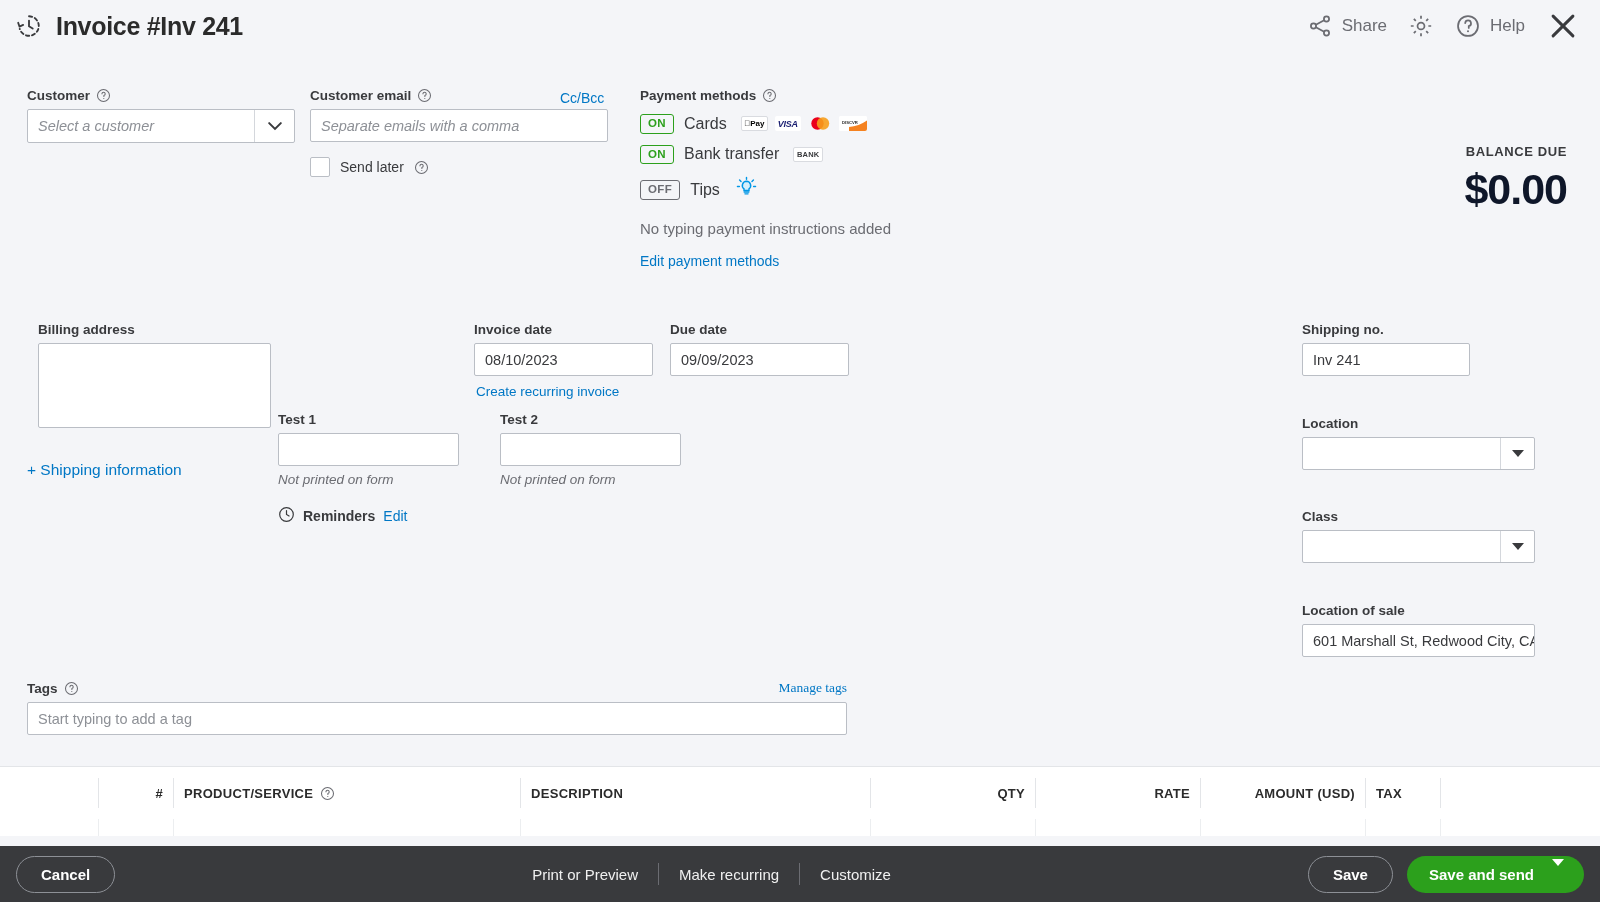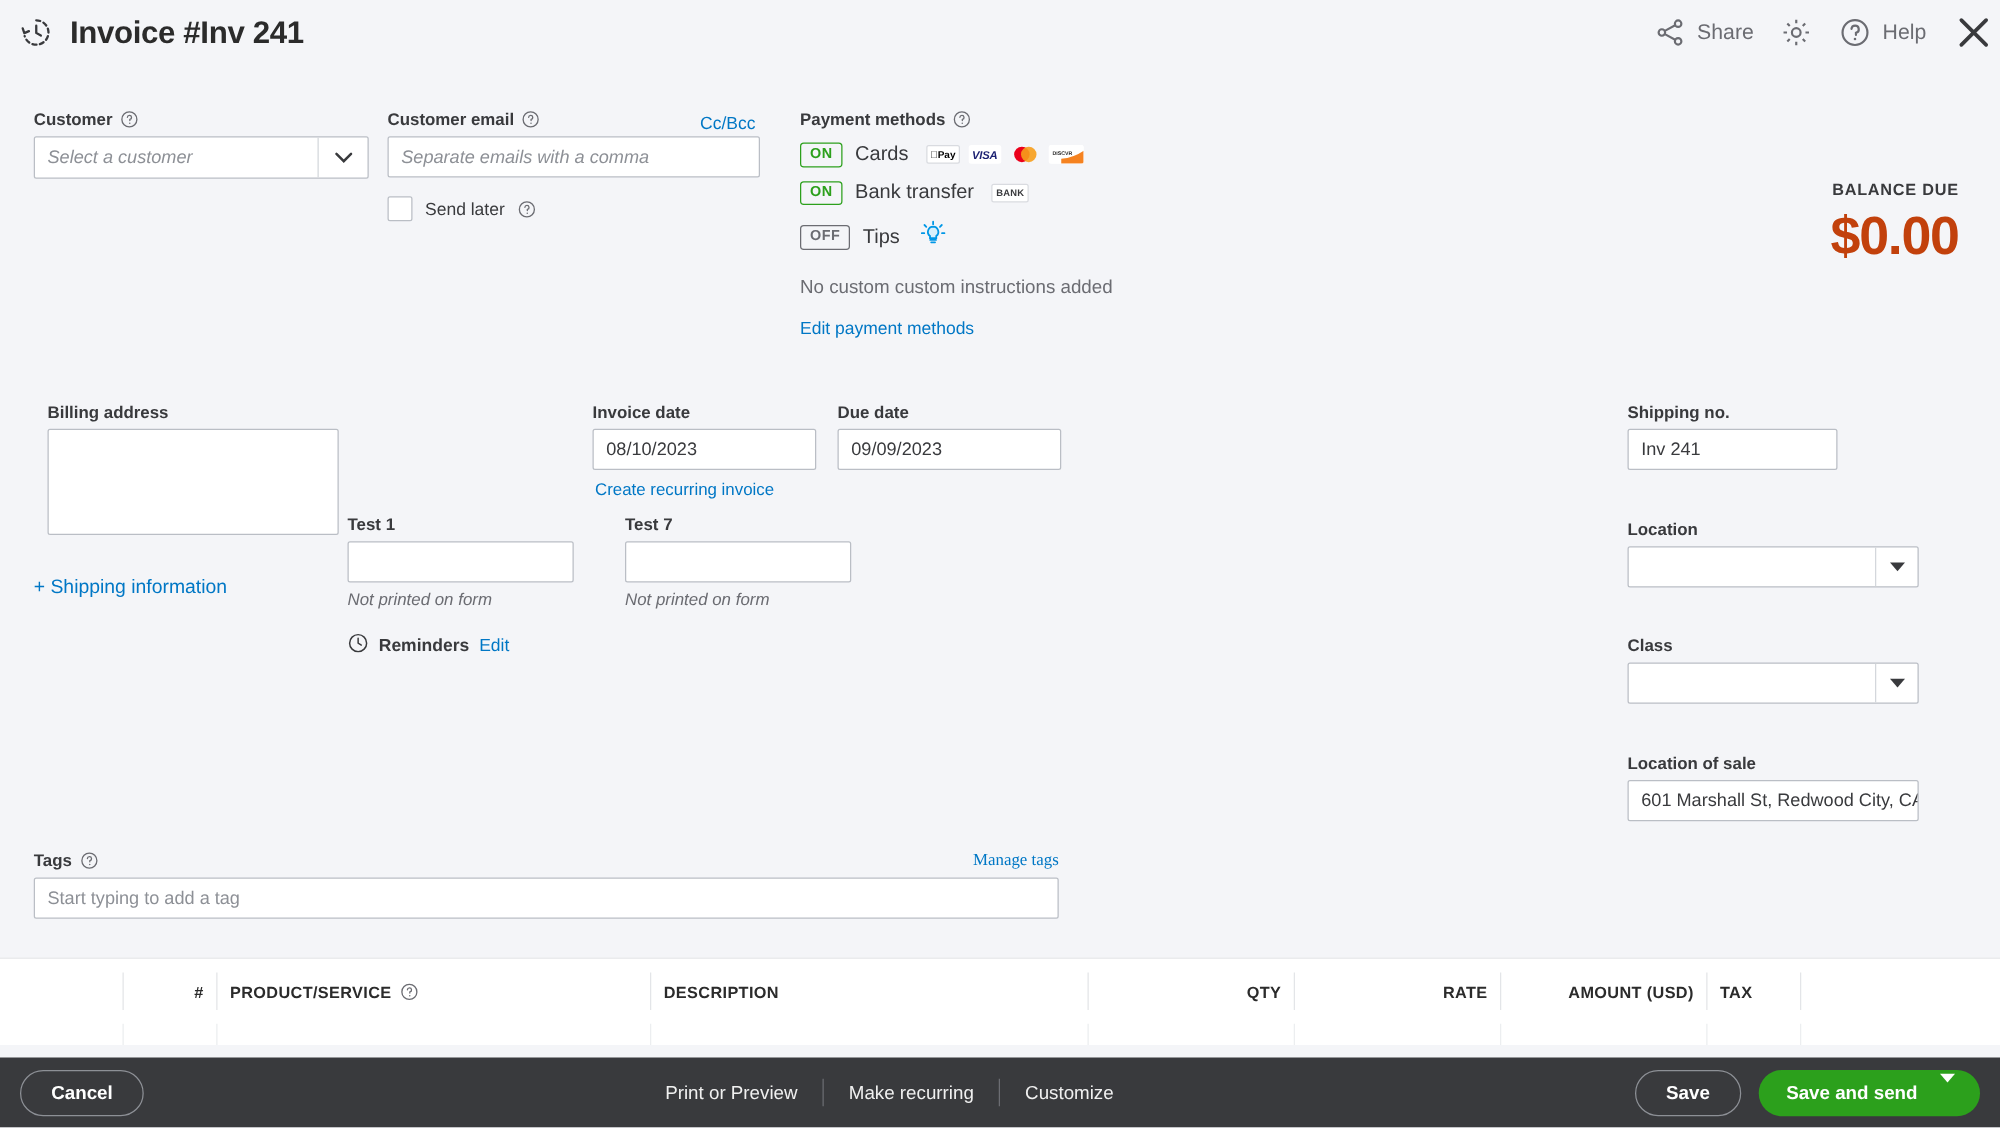--- a/index.html
+++ b/index.html
@@ -14,21 +14,21 @@
 
   
   .header {
     position: absolute; top: 0; left: 0; width: 1600px; height: 52px;
     display: flex; align-items: center; background: #f4f5f8;
   }
   .hdr-left { display: flex; align-items: center; padding-left: 16px; gap: 14px; }
   .clock-ico { width: 26px; height: 26px; display:block; }
   .hdr-title { font-size: 25px; font-weight: bold; color: #2b2b2b; letter-spacing: -0.3px; }
   .hdr-right {
-    margin-left: auto; display: flex; align-items: center; gap: 9px; padding-right: 4px;
+    margin-left: auto; display: flex; align-items: center; gap: 9px; padding-right: 20px;
   }
   .hdr-btn {
     display: flex; align-items: center; gap: 9px; cursor: pointer;
     color: #6b6c72; font-size: 17px; padding: 4px 6px;
   }
   .hdr-ico { width: 26px; height: 26px; display: block; }
   .x-btn { width: 34px; height: 34px; cursor: pointer; margin-left: 6px; }
 
   
   .lbl { font-size: 13.5px; font-weight: bold; color: #393a3d; display: flex; align-items: center; gap: 6px; }
@@ -74,21 +74,21 @@
   .b-apple { background:#fff; border:1px solid #d9dbe0; width:27px; color:#000; font-size:8px; font-weight:bold; }
   .b-visa { background:#fff; width:26px; color:#1a1f71; font-size:9px; font-weight:bold; font-style:italic; letter-spacing:-0.2px;}
   .b-mc { width: 24px; position: relative; }
   .b-disc { background:#fff; width:28px; overflow:hidden; position:relative; }
   .b-bank { background:#fff; border:1px solid #d9dbe0; width:30px; color:#393a3d; font-size:7.5px; font-weight:bold; letter-spacing:0.2px; }
   .pay-note { font-size: 15px; color: #6b6c72; margin-top: 16px; }
   .pay-edit { font-size: 14px; margin-top: 16px; }
 
   .balance { position: absolute; right: 33px; top: 92px; text-align: right; }
   .bal-lbl { font-size: 13px; font-weight: bold; letter-spacing: 0.6px; color: #393a3d; }
-  .bal-amt { font-size: 43px; font-weight: bold; color: #c2410c; margin-top: 6px; letter-spacing: -1px; }
+  .bal-amt { font-size: 43px; font-weight: bold; color: #0f172a; margin-top: 6px; letter-spacing: -1px; }
 
   
   .f-billing { position: absolute; left: 27px; top: 322px; width: 233px; margin-left: 11px; }
   .billing-box { background:#fff; border:1px solid #babec5; border-radius:2px; height:85px; margin-top:6px; }
   .shipinfo { position: absolute; left: 27px; top: 461px; font-size: 15.5px; }
 
   .f-terms { position: absolute; left: 278px; top: 322px; width: 179px; }
   .f-invdate { position: absolute; left: 474px; top: 322px; width: 179px; }
   .f-duedate { position: absolute; left: 670px; top: 322px; width: 179px; }
   .recurring { position: absolute; left: 476px; top: 384px; font-size: 13.5px; }
@@ -296,21 +296,21 @@
         <span class="pay-name">Tips</span>
         <span style="margin-left:4px;">
           <svg viewBox="0 0 26 26" width="25" height="25" fill="none" stroke="#0097e6" stroke-width="1.5" stroke-linecap="round">
             <path d="M13 6.5a4.4 4.4 0 0 1 2.6 7.9v1.8h-5.2v-1.8A4.4 4.4 0 0 1 13 6.5Z" fill="#d7f0fb"></path>
             <path d="M10.6 17.6h4.8M11.4 19.6h3.2"></path>
             <path d="M13 2.5v2M5.8 5.2 7.3 6.7M20.2 5.2 18.7 6.7M3.6 12h2M20.4 12h2"></path>
           </svg>
         </span>
       </div>
 
-      <div class="pay-note">No custom custom instructions added</div>
+      <div class="pay-note">No typing payment instructions added</div>
       <div class="pay-edit link">Edit payment methods</div>
     </div>
 
     <div class="balance">
       <div class="bal-lbl">BALANCE DUE</div>
       <div class="bal-amt">$0.00</div>
     </div>
   </div>
 
   <div class="f-billing">
@@ -336,21 +336,21 @@
 
   <div class="recurring link">Create recurring invoice</div>
 
   <div class="f-test1">
     <div class="lbl">Test 1</div>
     <div class="fld" style="margin-top:6px;"></div>
     <div class="notprinted">Not printed on form</div>
   </div>
 
   <div class="f-test2">
-    <div class="lbl">Test 7</div>
+    <div class="lbl">Test 2</div>
     <div class="fld" style="margin-top:6px;"></div>
     <div class="notprinted">Not printed on form</div>
   </div>
 
   <div class="reminders">
     <span>
       <svg viewBox="0 0 20 20" width="17" height="17" fill="none" stroke="#393a3d" stroke-width="1.4" stroke-linecap="round">
         <circle cx="10" cy="10" r="8"></circle>
           <path d="M10 5.4V10l3 1.8"></path>
       </svg>

